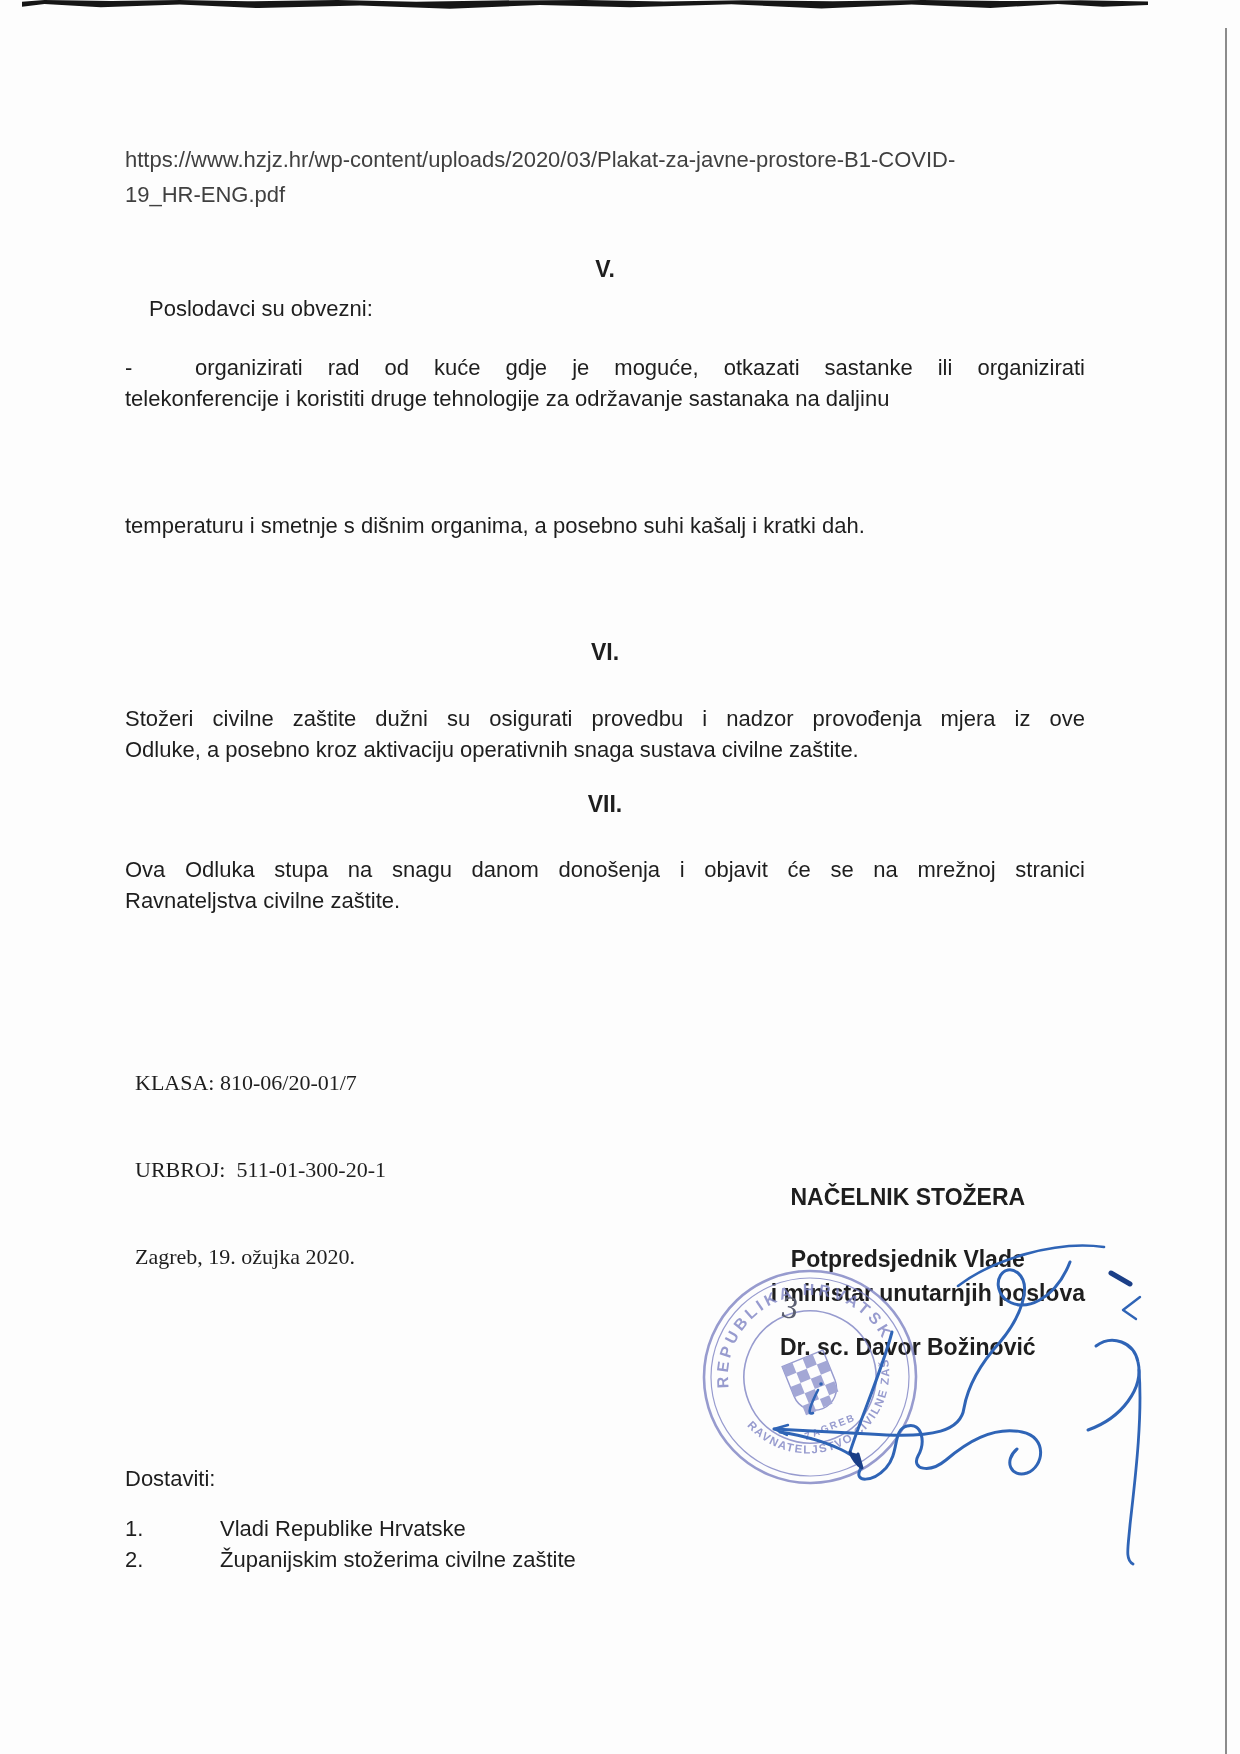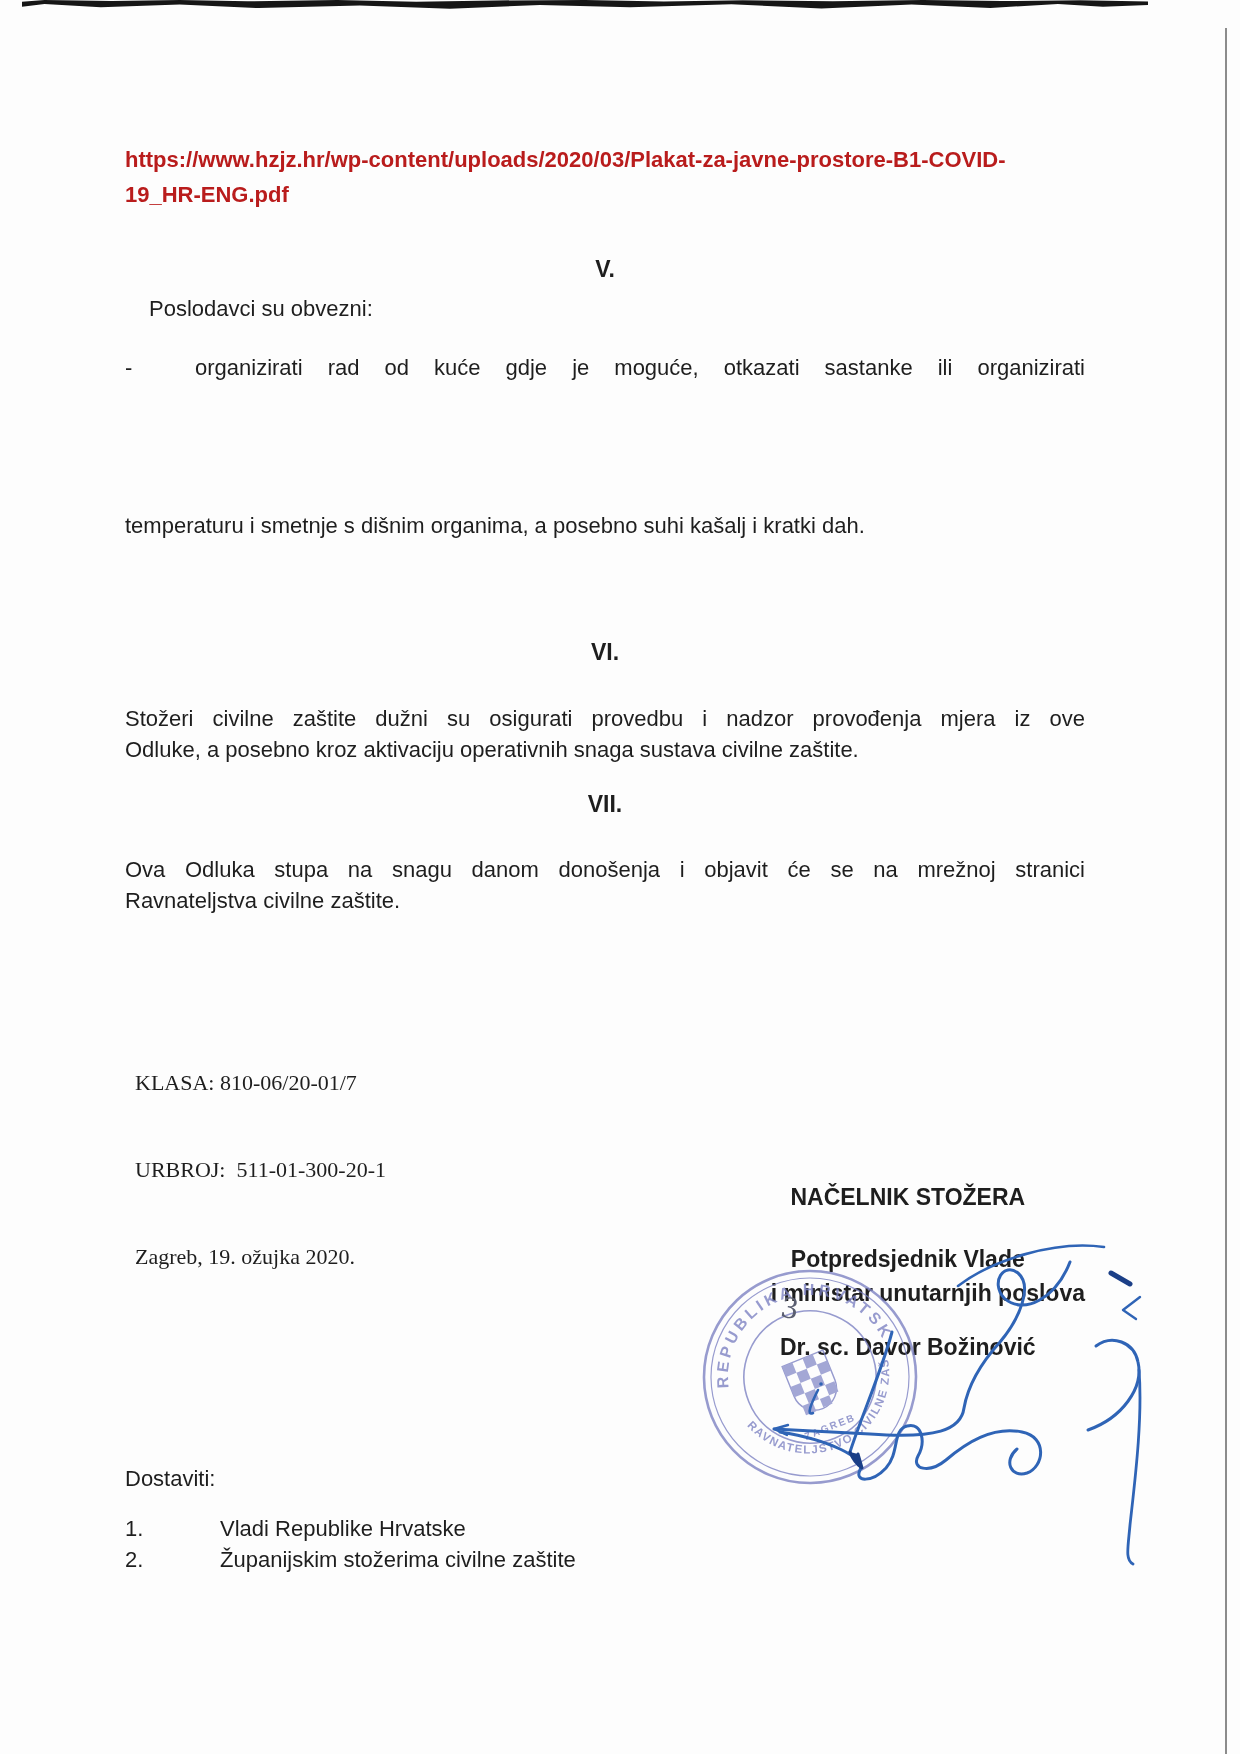--- a/index.html
+++ b/index.html
@@ -23,21 +23,21 @@
   
   .abs{position:absolute;}
   .body-text{font-size:22px;line-height:31px;}
   .block{left:125px;width:960px;}
   .line{height:31px;overflow:hidden;}
   .jline{text-align:justify;}
   .jline::after{content:"";display:inline-block;width:100%;height:0;}
   .marker{display:inline-block;width:70px;}
   .num-marker{display:inline-block;width:95px;}
   .heading{font-weight:bold;font-size:23px;text-align:center;}
-  .url{line-height:35px;color:#b91c1c;font-weight:bold;}
+  .url{line-height:35px;color:#404040;}
   .pre{white-space:pre-wrap;}
   .klasa{font-size:22px;line-height:29px;font-family:Liberation Serif, serif;}
   .sig-block{right:155px;top:1183px;text-align:center;font-weight:bold;font-size:23px;line-height:28px;}
   .sig-block .gap-lg{margin-top:34px;}
   .sig-block .gap-sm{margin-top:6px;margin-left:40px;}
   .sig-block .gap-md{margin-top:26px;}
   .handwritten-3{
     left:781px;top:1292px;font-family:"DejaVu Serif",serif;
     font-size:28px;color:#5a5e70;transform:rotate(9deg);
   }
@@ -55,20 +55,21 @@
   <div class="abs body-text url" style="left:125px;top:142px;width:1000px;">
     <div>https://www.hzjz.hr/wp-content/uploads/2020/03/Plakat-za-javne-prostore-B1-COVID-</div>
     <div>19_HR-ENG.pdf</div>
   </div>
 
   <div class="abs block heading" style="top:256px;">V.</div>
   <div class="abs block body-text" style="top:293px;margin-left:24px;">Poslodavci su obvezni:</div>
 
   <div class="abs block body-text" style="top:352px;">
     <div class="line jline"><span class="marker">-</span><span>organizirati rad od kuće gdje je moguće, otkazati sastanke ili organizirati</span></div>
+    <div class="line">telekonferencije i koristiti druge tehnologije za održavanje sastanaka na daljinu</div>
   </div>
 
 
   <div class="abs block body-text" style="top:510px;">
     <div class="line">temperaturu i smetnje s dišnim organima, a posebno suhi kašalj i kratki dah.</div>
   </div>
 
   <div class="abs block heading" style="top:639px;">VI.</div>
   <div class="abs block body-text" style="top:703px;">
     <div class="line jline"><span>Stožeri civilne zaštite dužni su osigurati provedbu i nadzor provođenja mjera iz ove</span></div>

